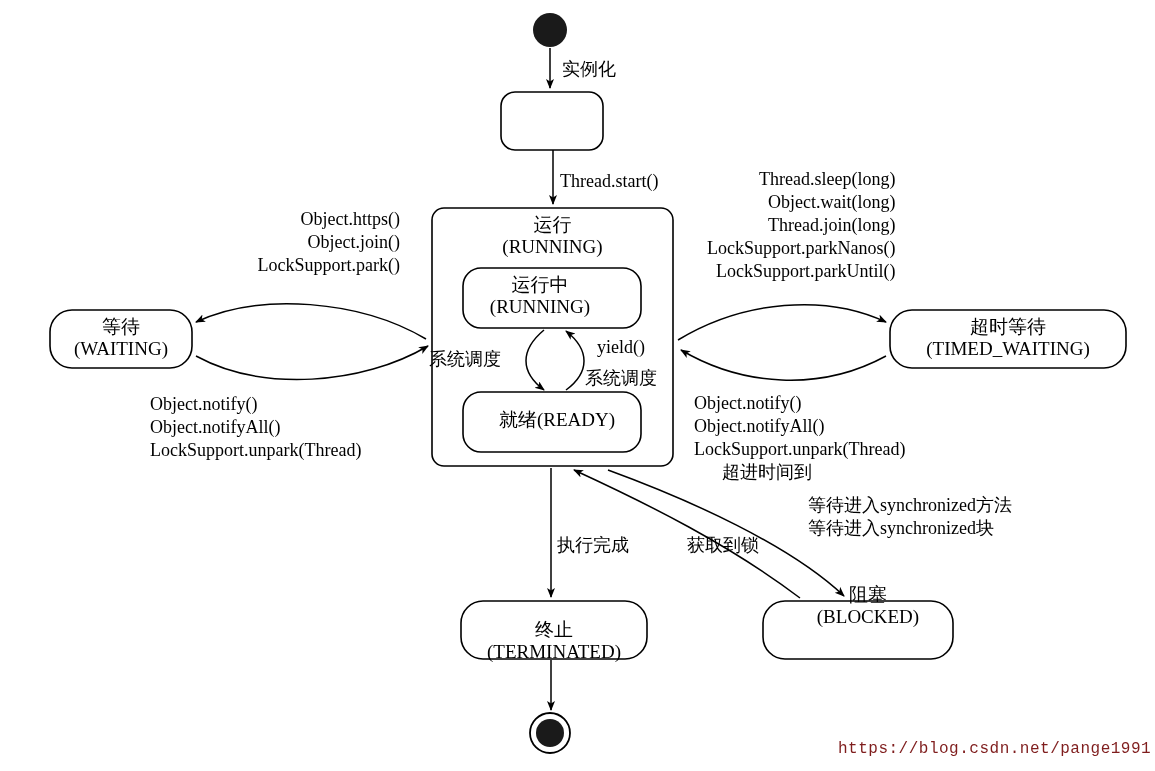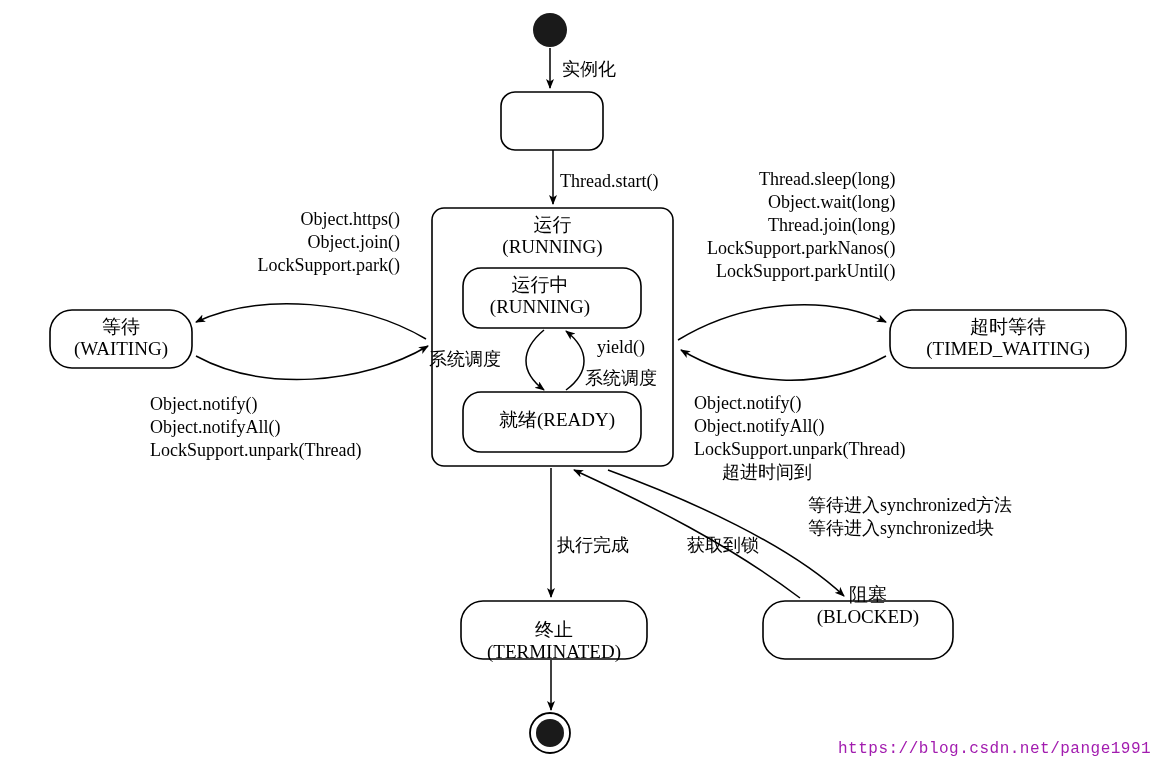--- a/index.html
+++ b/index.html
@@ -39,21 +39,21 @@
     line-height: 1.28;
     white-space: nowrap;
     color: #000;
     font-family: Liberation Serif, serif;
   }
   .edge-label.right { text-align: right; }
   .watermark {
     position: absolute;
     font-family: "Liberation Mono", "DejaVu Sans Mono", monospace;
     font-size: 16px;
-    color: #a21caf;
+    color: #7f1d1d;
     letter-spacing: 0.5px;
     white-space: nowrap;
   }
 </style>
 </head>
 <body>
 
 <div id="canvas">
 
   <svg class="diagram-layer" viewBox="0 0 1155 771">

